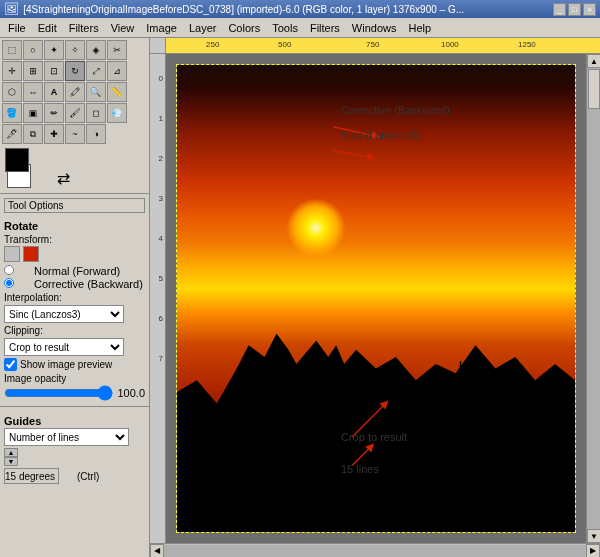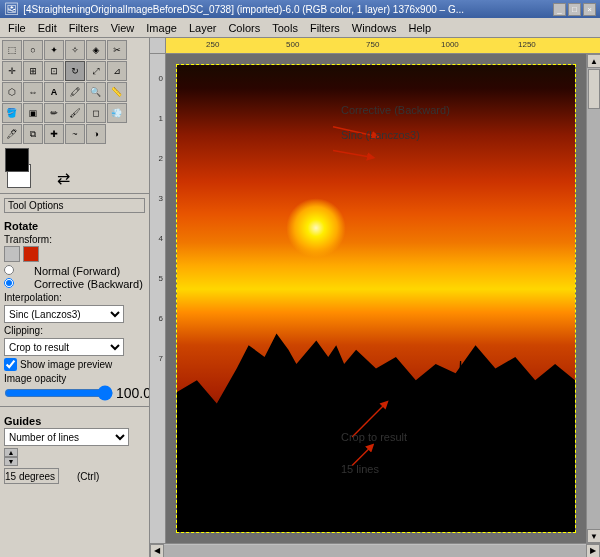--- a/index.html
+++ b/index.html
@@ -188,21 +188,21 @@
       gap: 2px;
     }
     .num-input {
       width: 110px;
       height: 16px;
       font-size: 10px;
       background: #d4d0c8;
       border: 1px solid #888;
     }
     .num-val {
-      font-size: 14px;
+      font-size: 11px;
       text-align: right;
       width: 30px;
     }
     .guides-title {
       font-weight: bold;
       margin: 3px 0 1px 0;
     }
     .guides-dropdown {
       width: 125px;
       height: 18px;
@@ -658,21 +658,21 @@
 
   </div>
 
   <div class="canvas-area">
     <div class="canvas-with-rulers">
 
       <div class="ruler-top">
         <div class="ruler-corner"></div>
         <div class="ruler-marks">
           <span class="ruler-mark" style="left:40px;">250</span>
-          <span class="ruler-mark" style="left:120px;">500</span>
+          <span class="ruler-mark" style="left:112px;">500</span>
           <span class="ruler-mark" style="left:200px;">750</span>
           <span class="ruler-mark" style="left:275px;">1000</span>
           <span class="ruler-mark" style="left:352px;">1250</span>
         </div>
       </div>
 
       <div class="canvas-body">
 
         <div class="ruler-left">
           <span class="ruler-left-mark" style="top:20px;">0</span>

